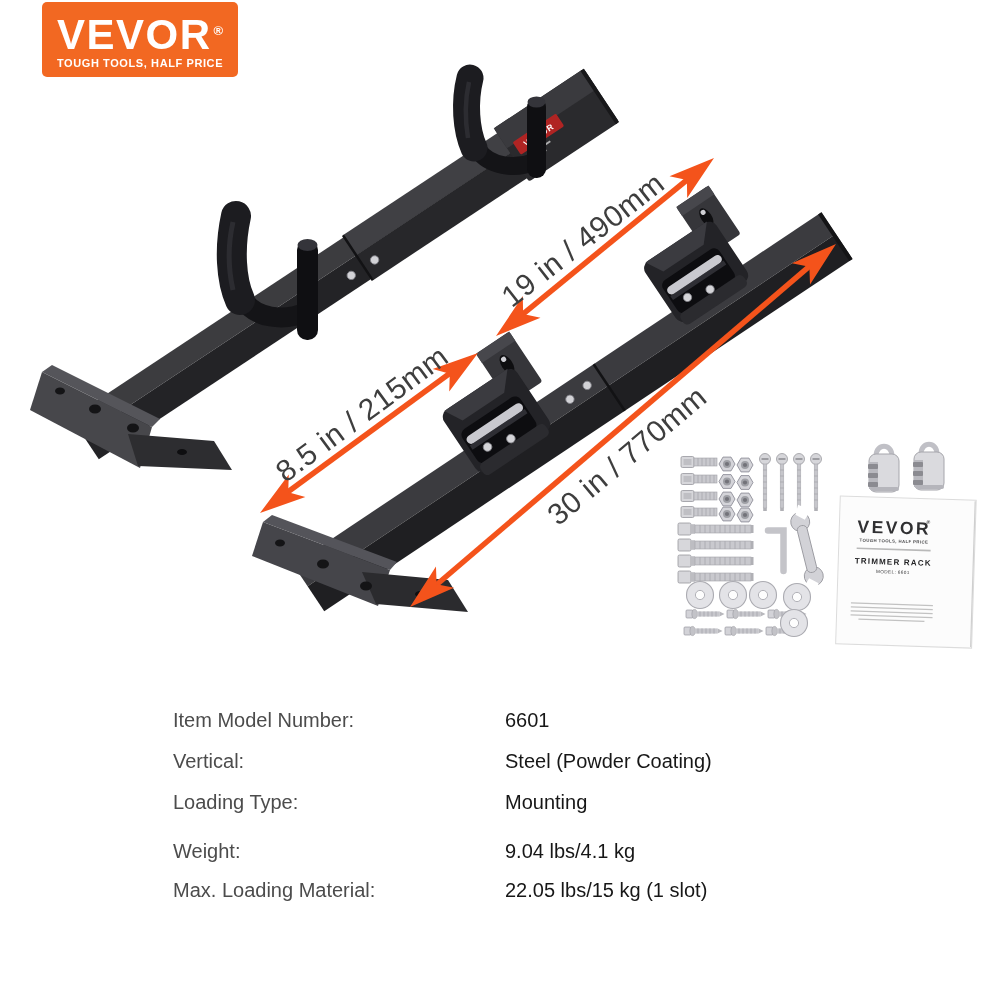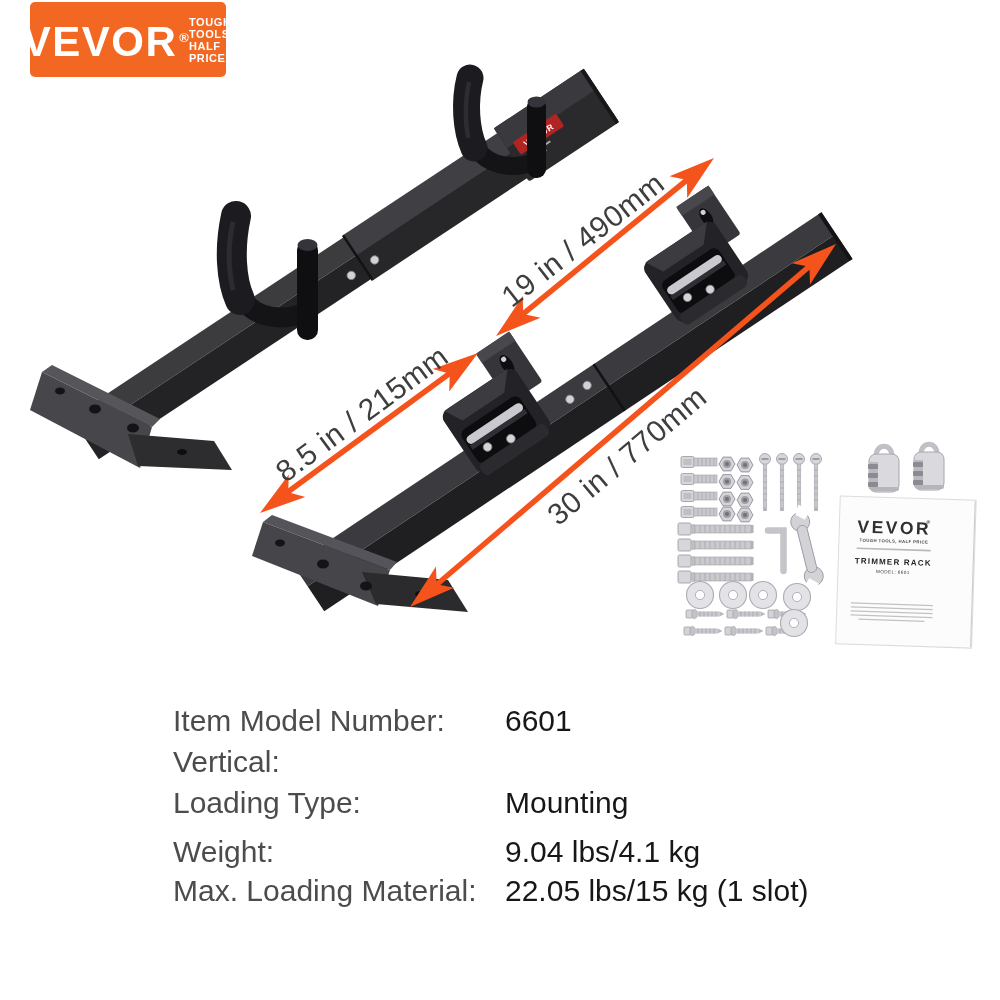--- a/index.html
+++ b/index.html
@@ -2,42 +2,42 @@
 <html><head>
 <meta charset="utf-8">
 <style>
   html,body{margin:0;padding:0}
   body{
     width:1000px;height:1000px;position:relative;background:#ffffff;
     font-family:"Liberation Sans",sans-serif;overflow:hidden;
   }
   
   .logo{
-    position:absolute;left:30px;top:2px;width:196px;height:75px;
+    position:absolute;left:42px;top:2px;width:196px;height:75px;
     background:#F26822;border-radius:5px;color:#fff;
-    display:flex;align-items:center;justify-content:center;
+    display:flex;flex-direction:column;align-items:center;justify-content:center;
   }
   .logo .name{font-size:42px;font-weight:bold;letter-spacing:1.5px;line-height:42px;}
   .logo .reg{font-size:13px;font-weight:bold;vertical-align:14px;margin-left:2px;letter-spacing:0;}
   .logo .tag{font-size:11px;font-weight:bold;letter-spacing:.6px;margin-top:1px;}
 
   
   svg.scene{position:absolute;left:0;top:0;}
 
   
   .dim{
     position:absolute;font-size:30px;color:#3e3e3e;white-space:nowrap;
     letter-spacing:.5px;transform-origin:center;
   }
   .dim19{left:583px;top:240px;transform:translate(-50%,-50%) rotate(-38deg);}
   .dim85{left:362px;top:414px;transform:translate(-50%,-50%) rotate(-36.5deg);}
   .dim30{left:627px;top:456px;transform:translate(-50%,-50%) rotate(-40deg);}
 
   
-  .specs{position:absolute;left:173px;top:700px;width:720px;font-size:30px;}
+  .specs{position:absolute;left:173px;top:700px;width:720px;font-size:20px;}
   .srow{display:flex;}
   .slabel{width:332px;color:#4c4c4c;}
   .sval{color:#171717;font-weight:normal;}
   .r1 .slabel,.r1 .sval{line-height:41px;}
   .gap{height:8px;}
   .cap{align-items:flex-end;}
   .cap .slabel{line-height:37px;}
   .cap .sval div{line-height:37px;}
 </style>
 </head>
@@ -278,20 +278,21 @@
 <div class="dim dim85">8.5 in / 215mm</div>
 <div class="dim dim30">30 in / 770mm</div>
 
 <div class="specs">
   <div class="srow r1">
     <div class="slabel">Item Model Number:</div>
     <div class="sval">6601</div>
   </div>
   <div class="srow r1">
     <div class="slabel">Vertical:</div>
+    <div class="sval">Steel (Powder Coating)</div>
   </div>
   <div class="srow r1">
     <div class="slabel">Loading Type:</div>
     <div class="sval">Mounting</div>
   </div>
   <div class="gap"></div>
   <div class="srow r1">
     <div class="slabel">Weight:</div>
     <div class="sval">9.04 lbs/4.1 kg</div>
   </div>

